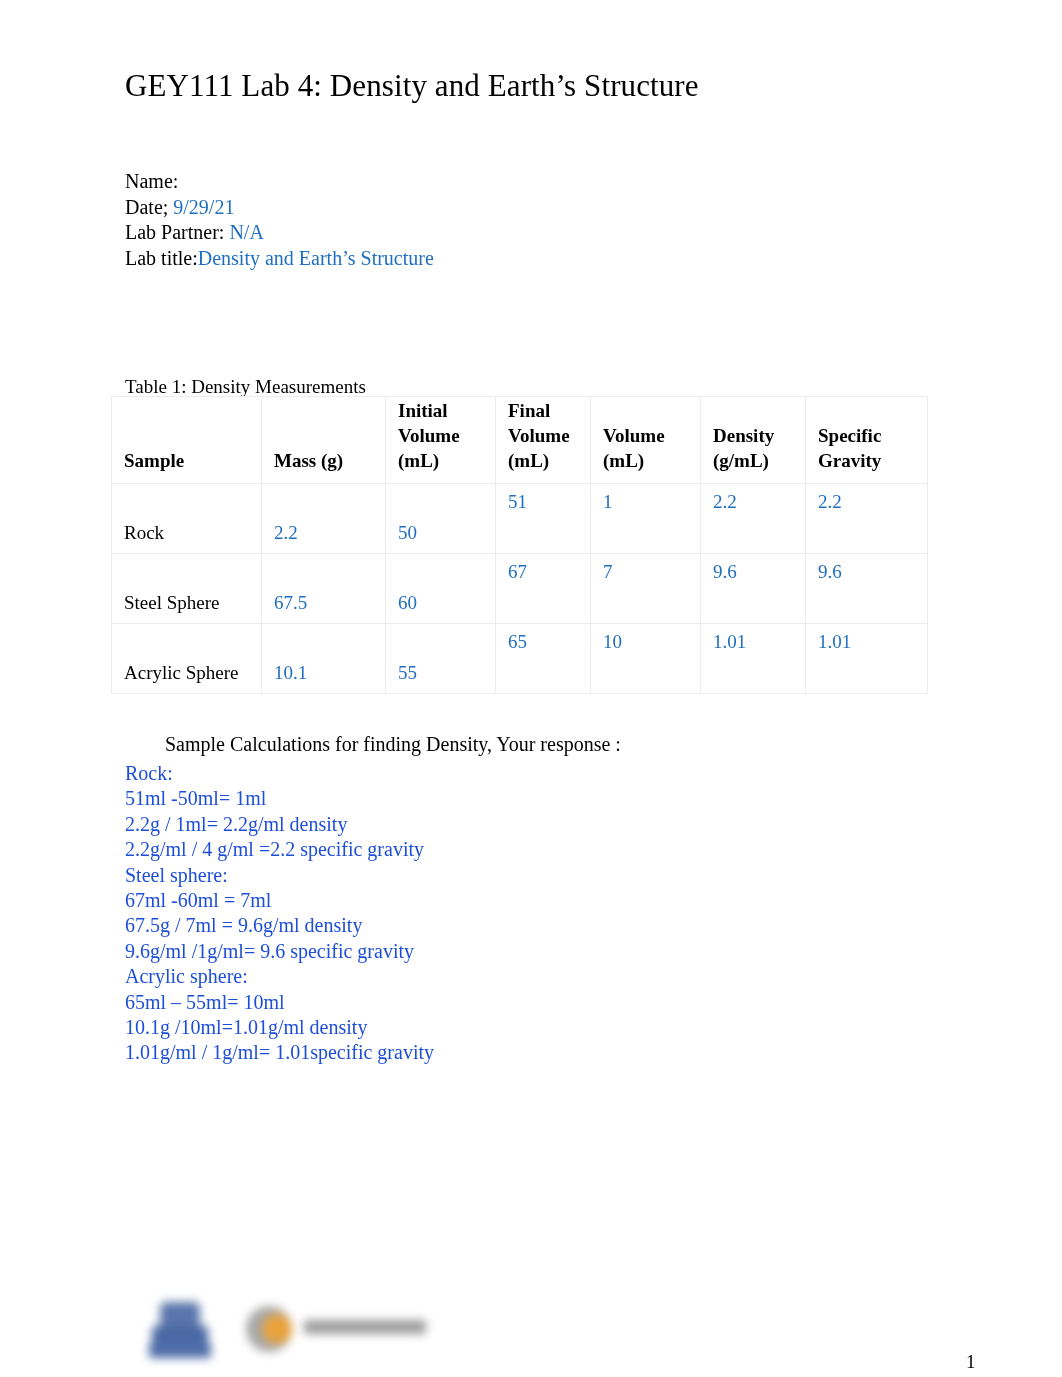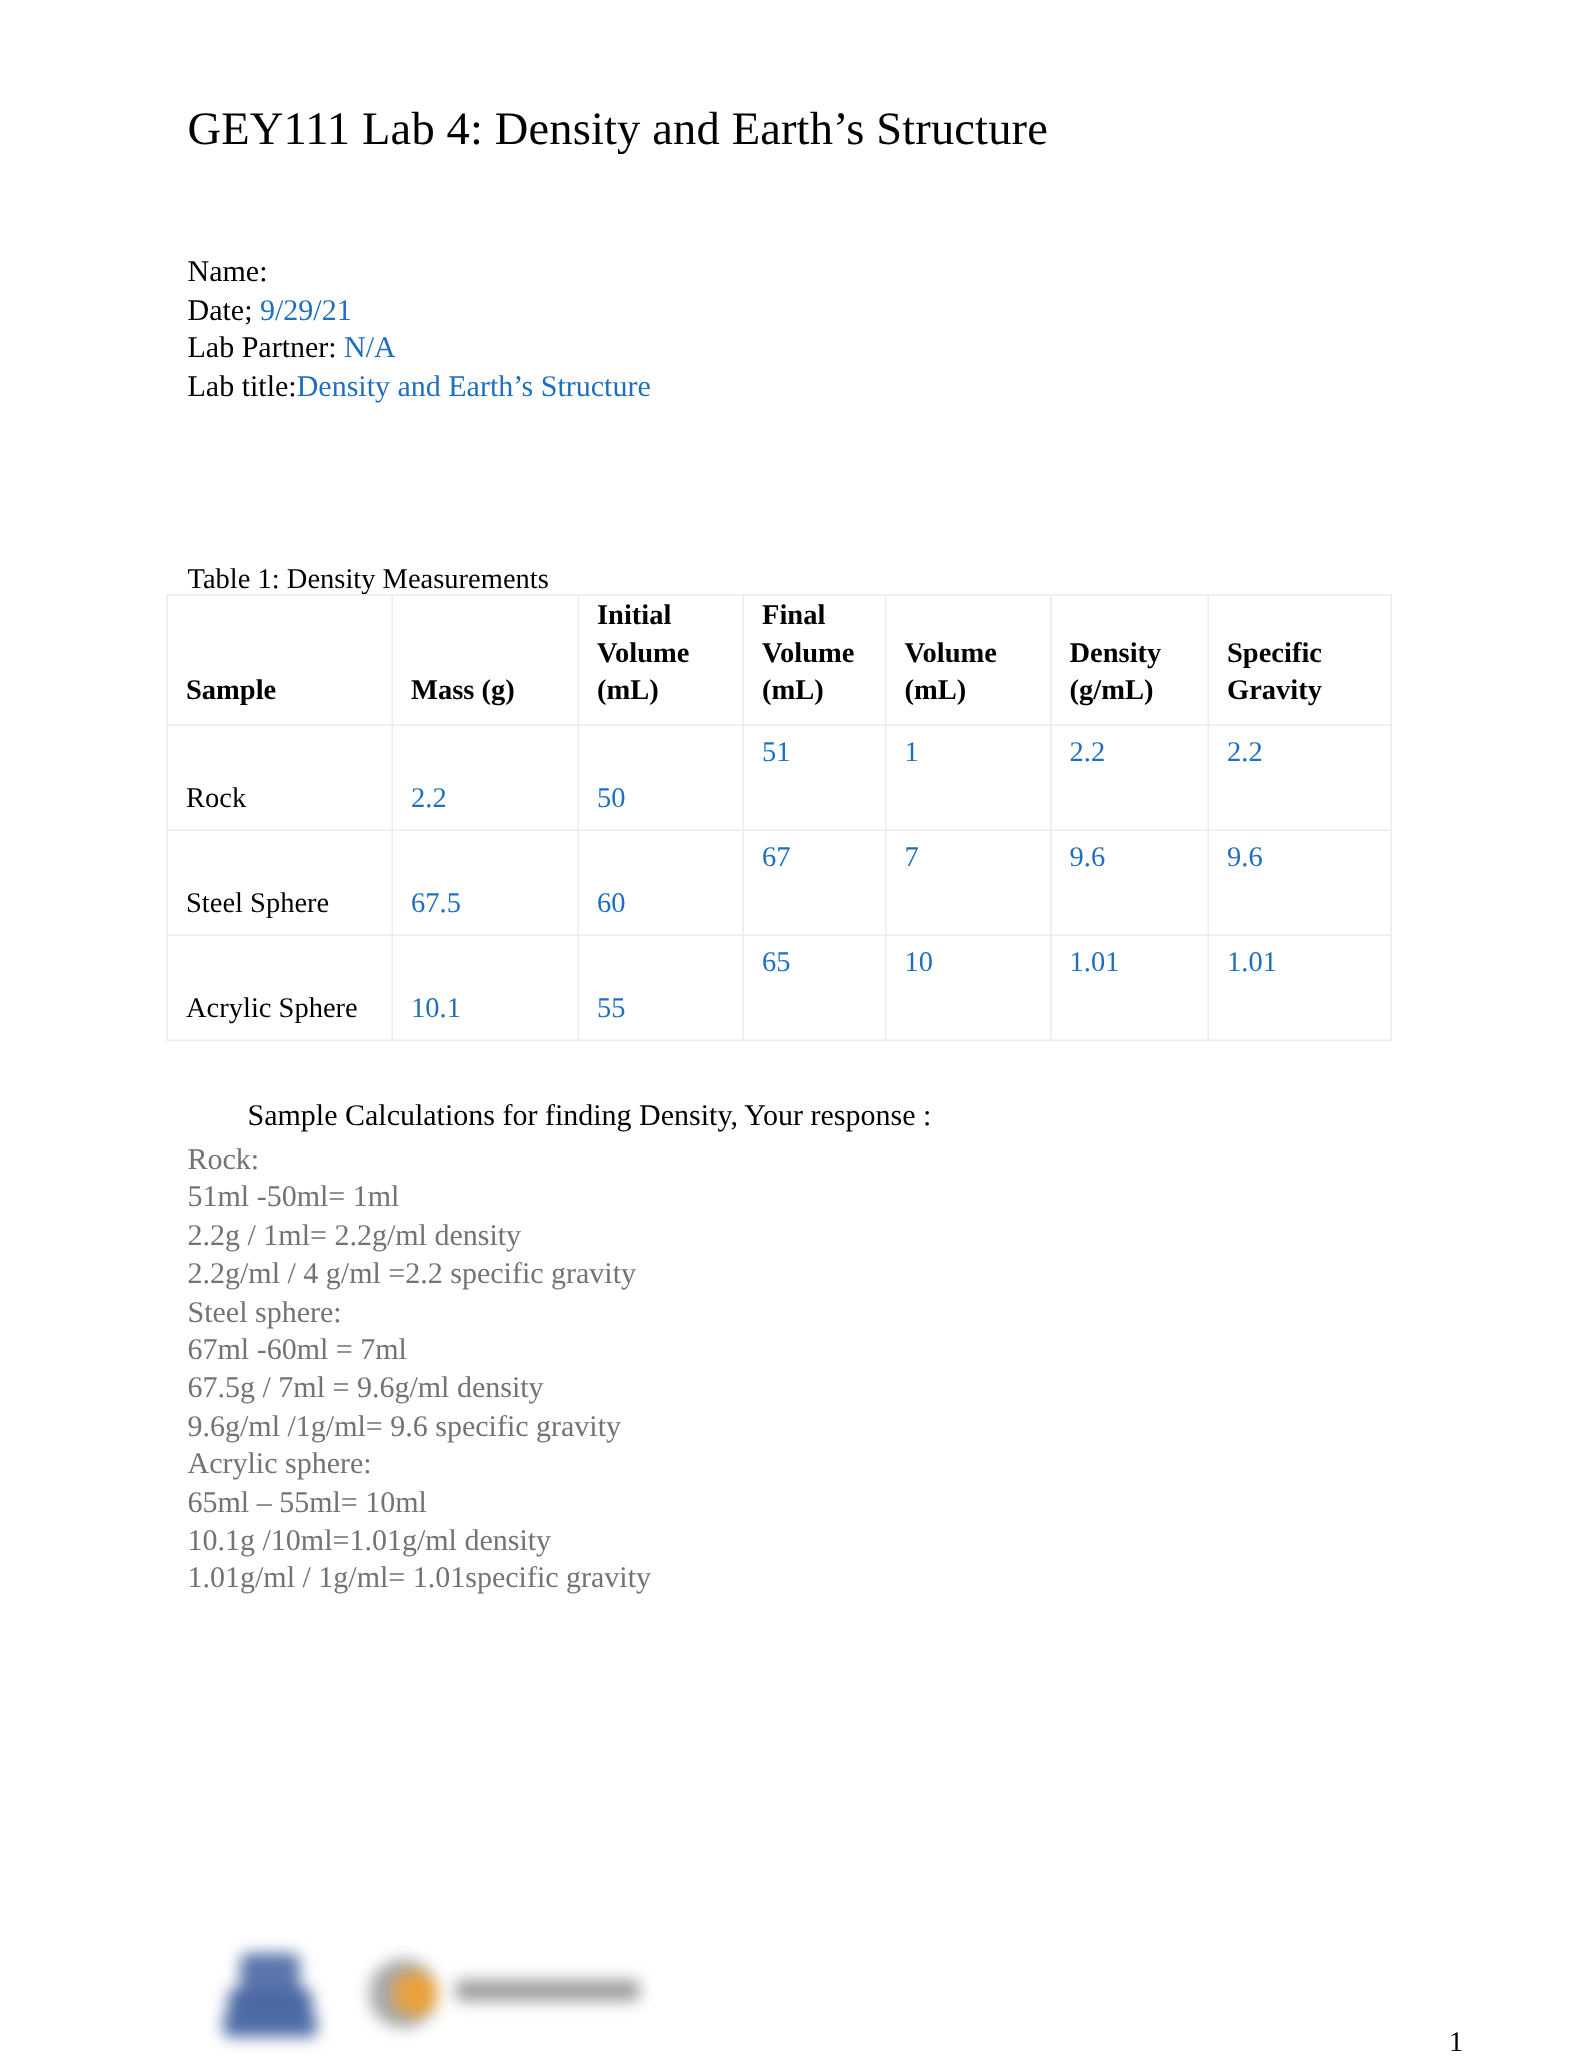--- a/index.html
+++ b/index.html
@@ -106,21 +106,21 @@
     line-height: 25.6px;
     white-space: nowrap;
     margin-left: 40px;
   }
   .calc-block {
     position: absolute;
     left: 109px;
     top: 761px;
     font-size: 20px;
     line-height: 25.4px;
-    color: #737373;
+    color: #1d4ed8;
   }
   .calc-line {
     white-space: nowrap;
   }
   .footer-logos {
     position: absolute;
     left: 131px;
     top: 1296px;
     width: 290px;
     height: 66px;

